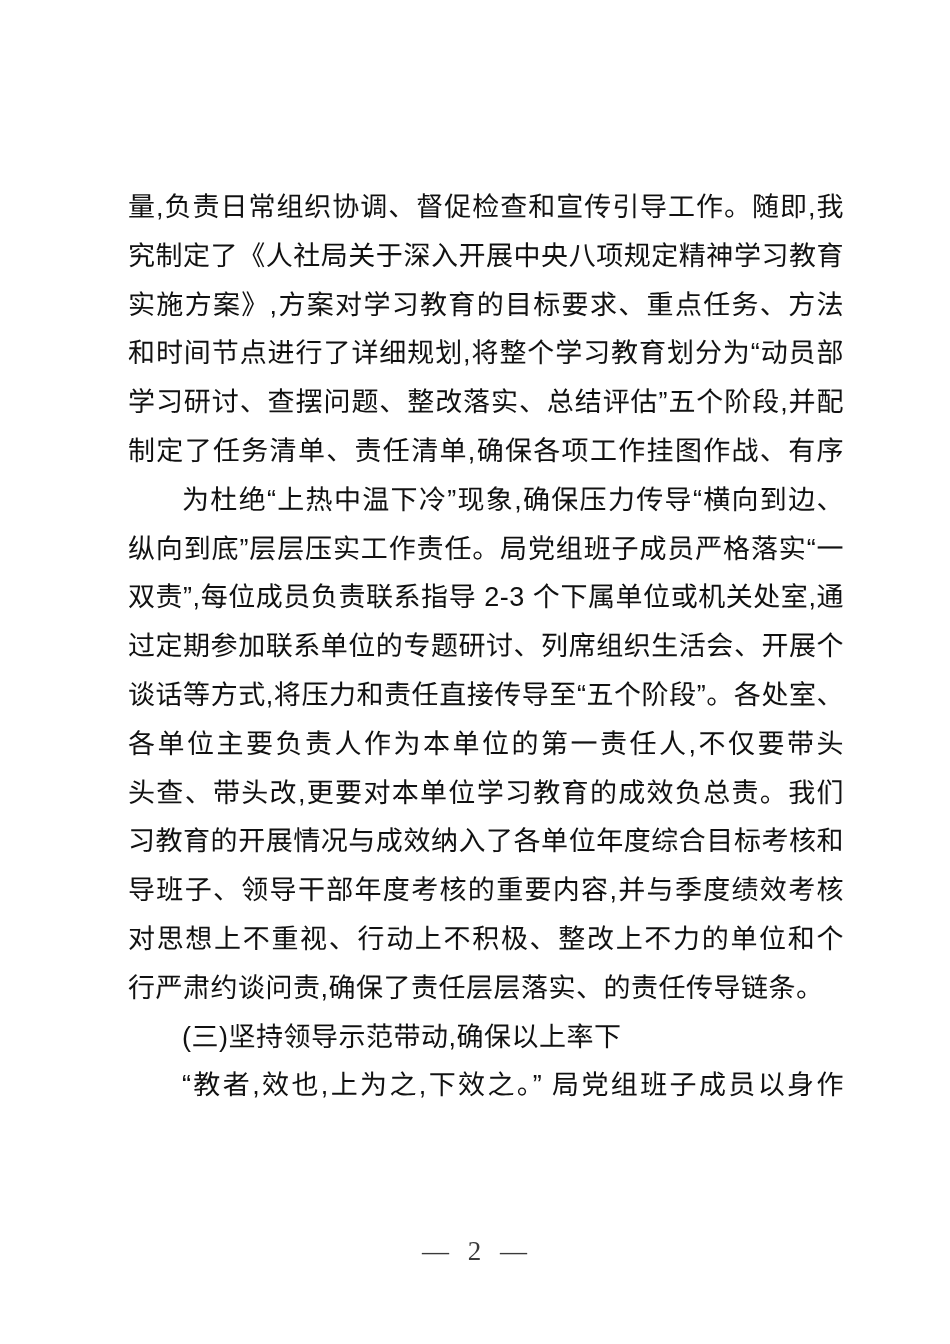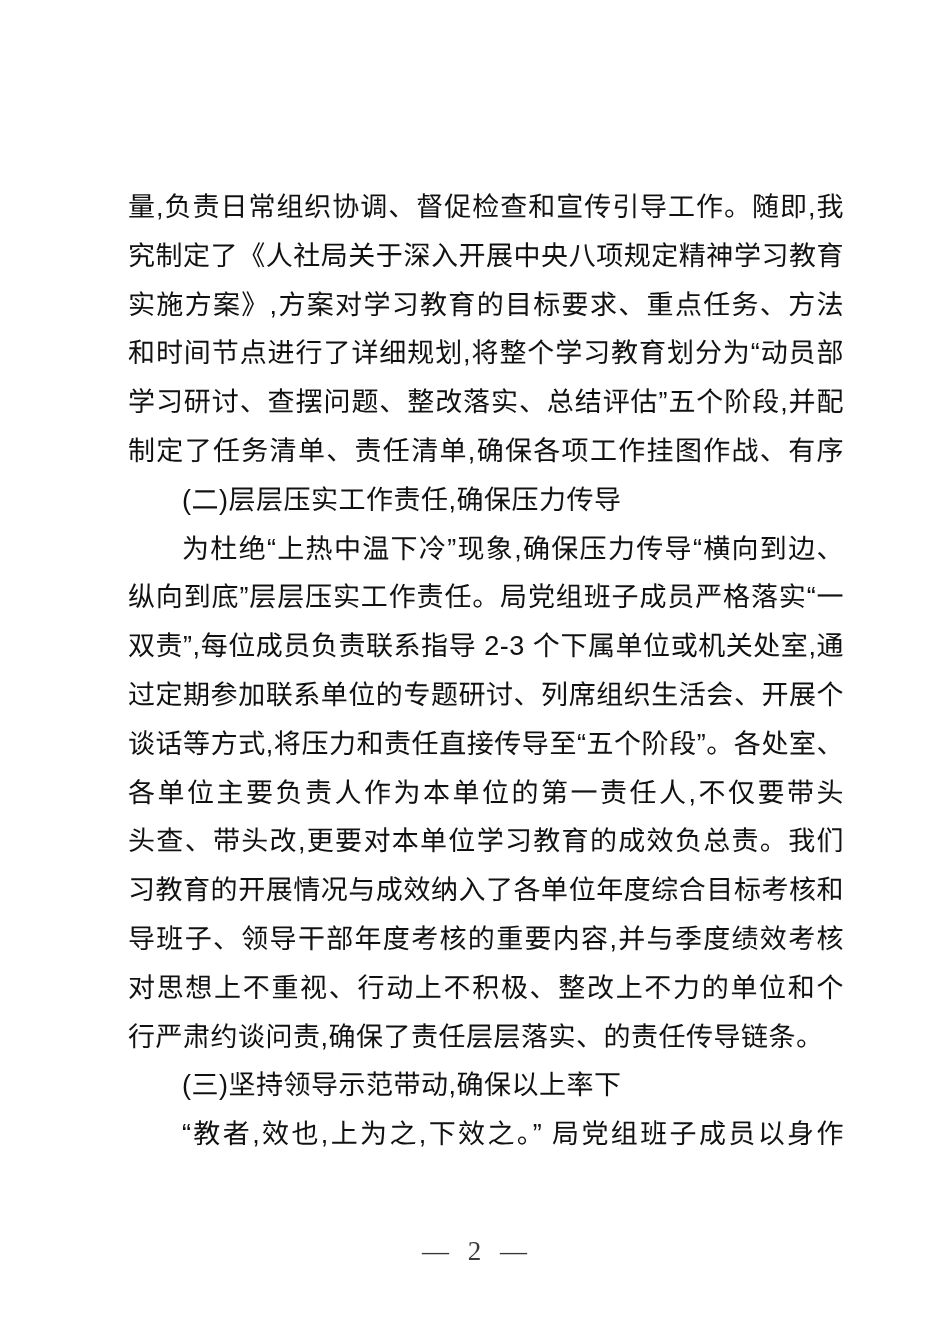--- a/index.html
+++ b/index.html
@@ -57,21 +57,20 @@
 <body>
 
 <div class="page">
   <div class="doc-body">
       <div class="line fill">量,负责日常组织协调、督促检查和宣传引导工作。随即,我们研</div>
       <div class="line fill">究制定了《人社局关于深入开展中央八项规定精神学习教育的</div>
       <div class="line fill">实施方案》,方案对学习教育的目标要求、重点任务、方法步骤</div>
       <div class="line fill">和时间节点进行了详细规划,将整个学习教育划分为“动员部署、</div>
       <div class="line fill">学习研讨、查摆问题、整改落实、总结评估”五个阶段,并配套</div>
       <div class="line fill">制定了任务清单、责任清单,确保各项工作挂图作战、有序推进。</div>
-      <div class="line indent">(二)层层压实工作责任,确保压力传导</div>
       <div class="line fill indent">为杜绝“上热中温下冷”现象,确保压力传导“横向到边、</div>
       <div class="line fill">纵向到底”层层压实工作责任。局党组班子成员严格落实“一岗</div>
       <div class="line fill">双责”,每位成员负责联系指导 2-3 个下属单位或机关处室,通</div>
       <div class="line fill">过定期参加联系单位的专题研讨、列席组织生活会、开展个别</div>
       <div class="line fill">谈话等方式,将压力和责任直接传导至“五个阶段”。各处室、</div>
       <div class="line fill">各单位主要负责人作为本单位的第一责任人,不仅要带头学、带</div>
       <div class="line fill">头查、带头改,更要对本单位学习教育的成效负总责。我们将学</div>
       <div class="line fill">习教育的开展情况与成效纳入了各单位年度综合目标考核和领</div>
       <div class="line fill">导班子、领导干部年度考核的重要内容,并与季度绩效考核挂钩,</div>
       <div class="line fill">对思想上不重视、行动上不积极、整改上不力的单位和个人,进</div>

